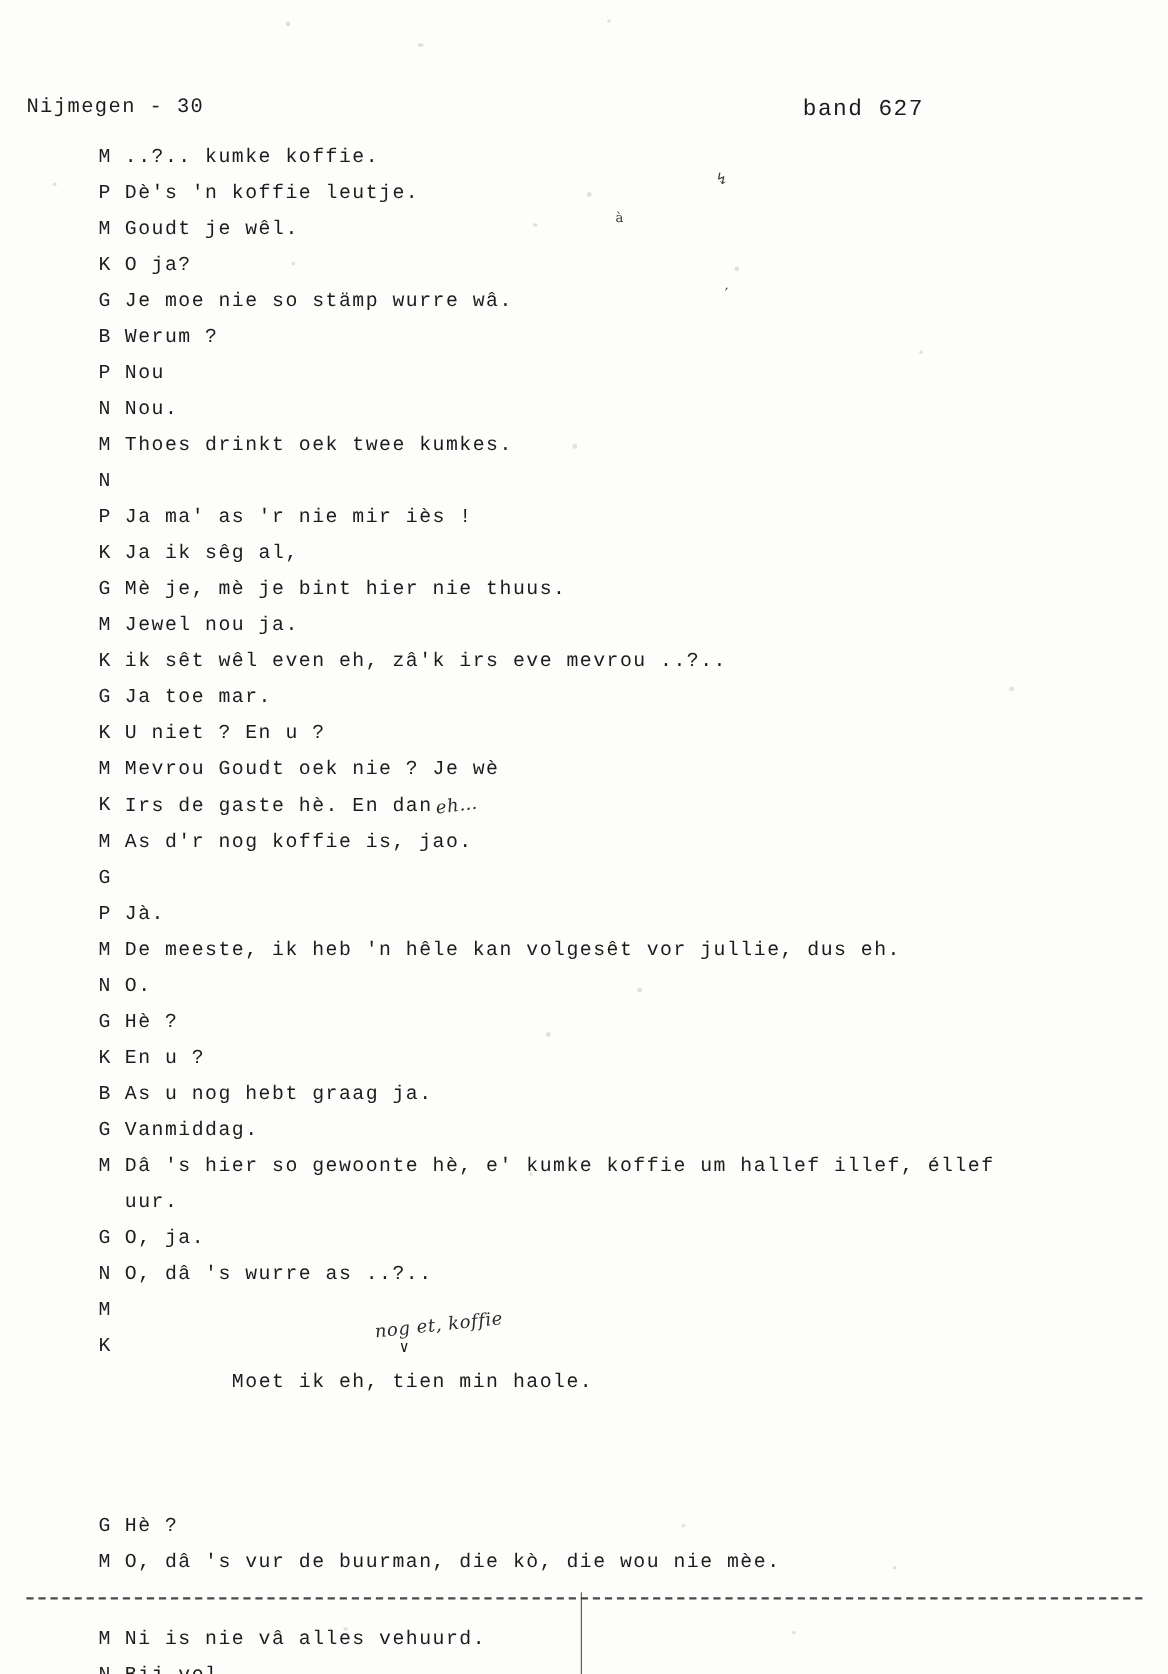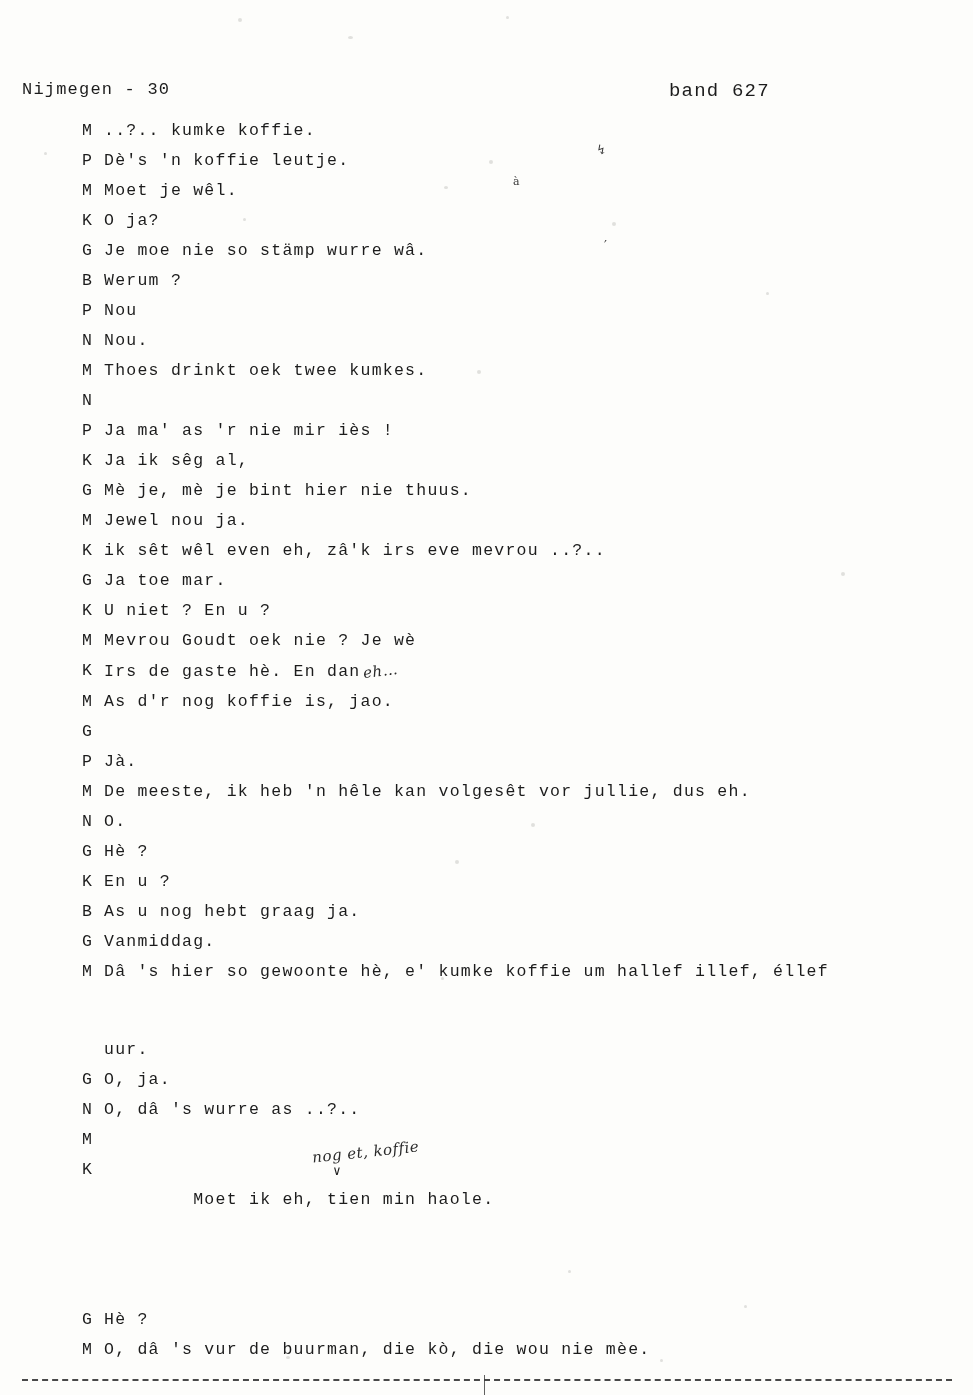--- a/index.html
+++ b/index.html
@@ -71,21 +71,20 @@
   }
   .utt {
     flex: 1 1 auto;
     font-size: 16.5px;
     letter-spacing: 1.25px;
     white-space: pre-wrap;
     padding-right: 60px;
   }
   .utt .cont {
     display: block;
-    margin-top: 48px;
   }
   .divider {
     position: relative;
     height: 34px;
   }
   .divider .dashes {
     position: absolute;
     left: 22px;
     top: 14px;
     width: 930px;
@@ -167,21 +166,21 @@
     <div class="line">
       <div class="speaker">M</div>
       <div class="utt">..?.. kumke koffie.</div>
     </div>
     <div class="line">
       <div class="speaker">P</div>
       <div class="utt">Dè's 'n koffie leutje.</div>
     </div>
     <div class="line">
       <div class="speaker">M</div>
-      <div class="utt">Moet je wêl.</div>
+      <div class="utt">Goudt je wêl.</div>
     </div>
     <div class="line">
       <div class="speaker">K</div>
       <div class="utt">O ja?</div>
     </div>
     <div class="line">
       <div class="speaker">G</div>
       <div class="utt">Je moe nie so stämp wurre wâ.</div>
     </div>
     <div class="line">

